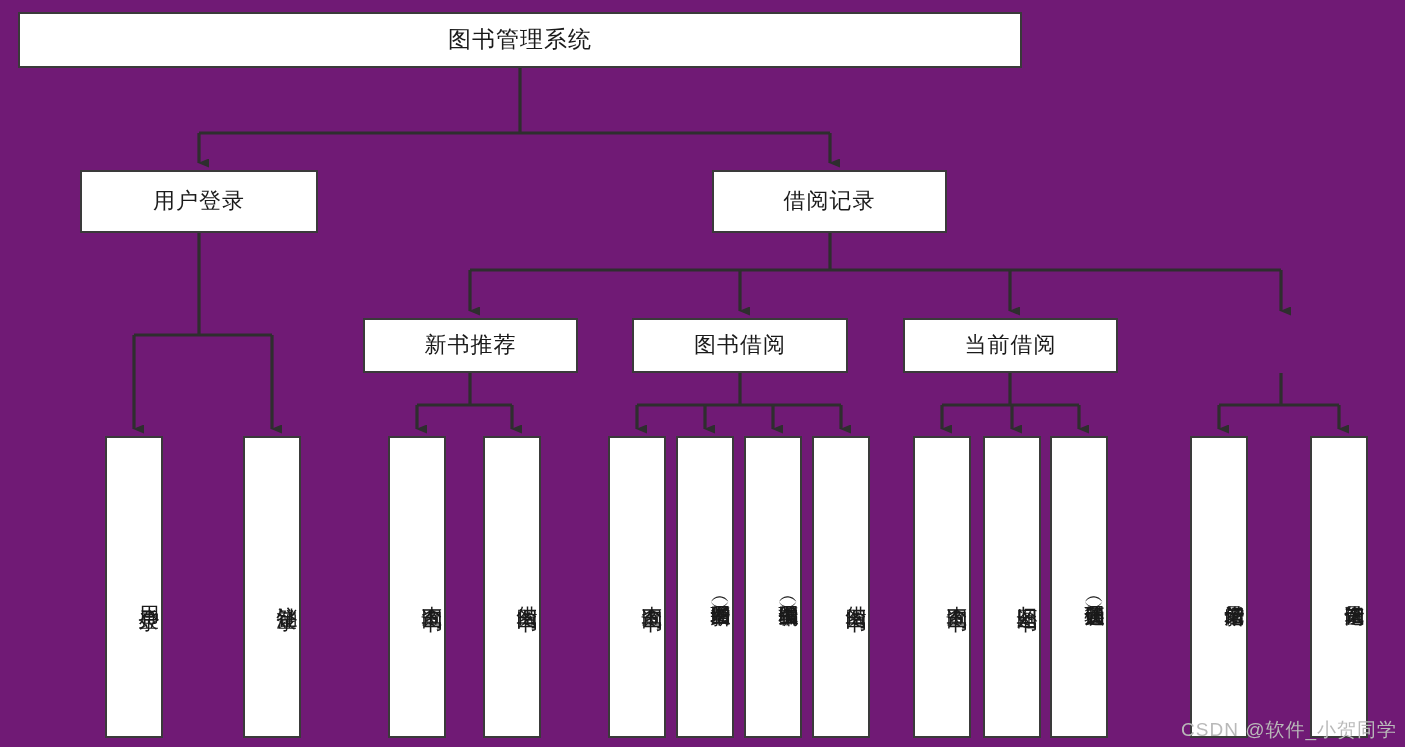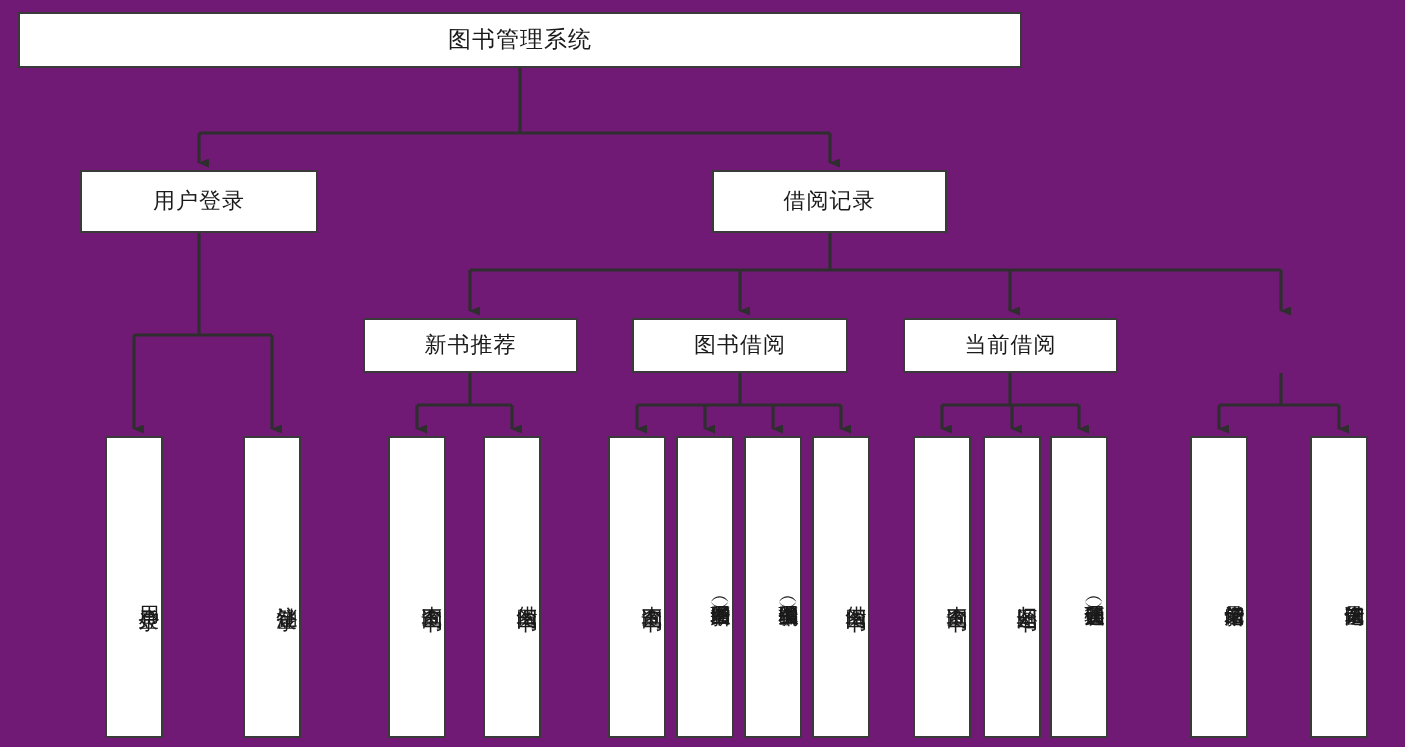--- a/index.html
+++ b/index.html
@@ -182,13 +182,14 @@
   <div class="node vert narrow" id="lf-10" style="left: 1050px; top: 436px; width: 58px; height: 302px;">
     <span class="vtext">确认归还（管理员）</span>
   </div>
   <div class="node vert narrow" id="lf-11" style="left: 1190px; top: 436px; width: 58px; height: 302px;">
     <span class="vtext">新增借阅记录</span>
   </div>
   <div class="node vert narrow" id="lf-12" style="left: 1310px; top: 436px; width: 58px; height: 302px;">
     <span class="vtext">查询借阅记录</span>
   </div>
 
+  <div id="watermark">CSDN @软件_小贺同学</div>
 </div>
 
 </body></html>

